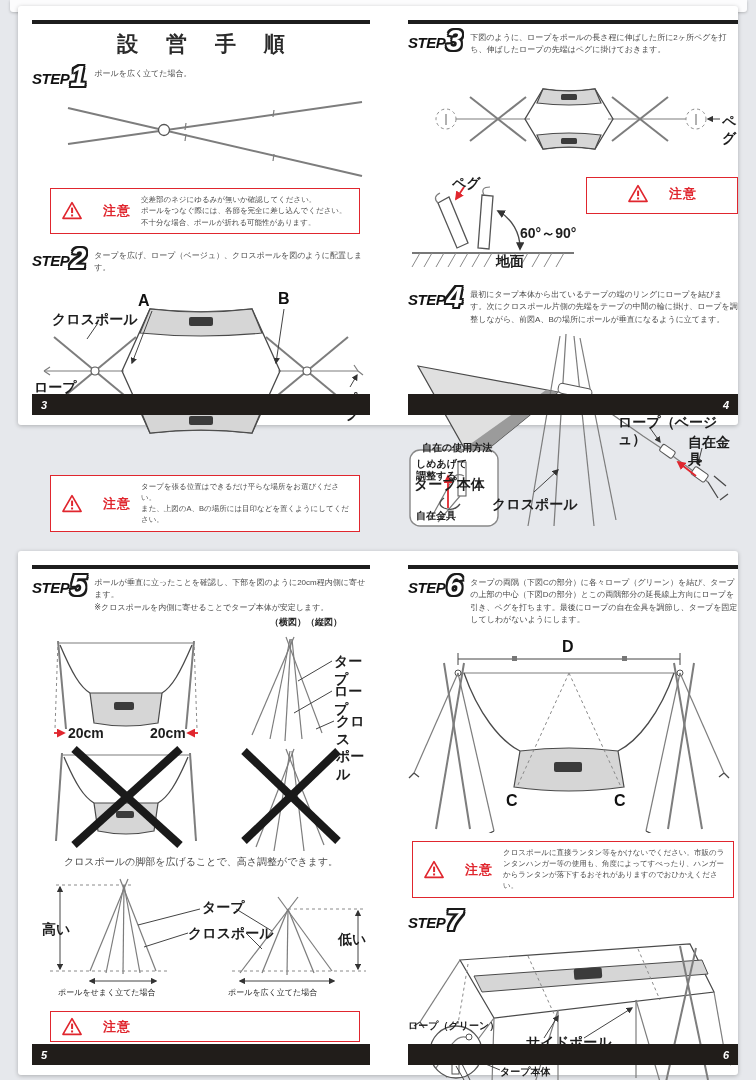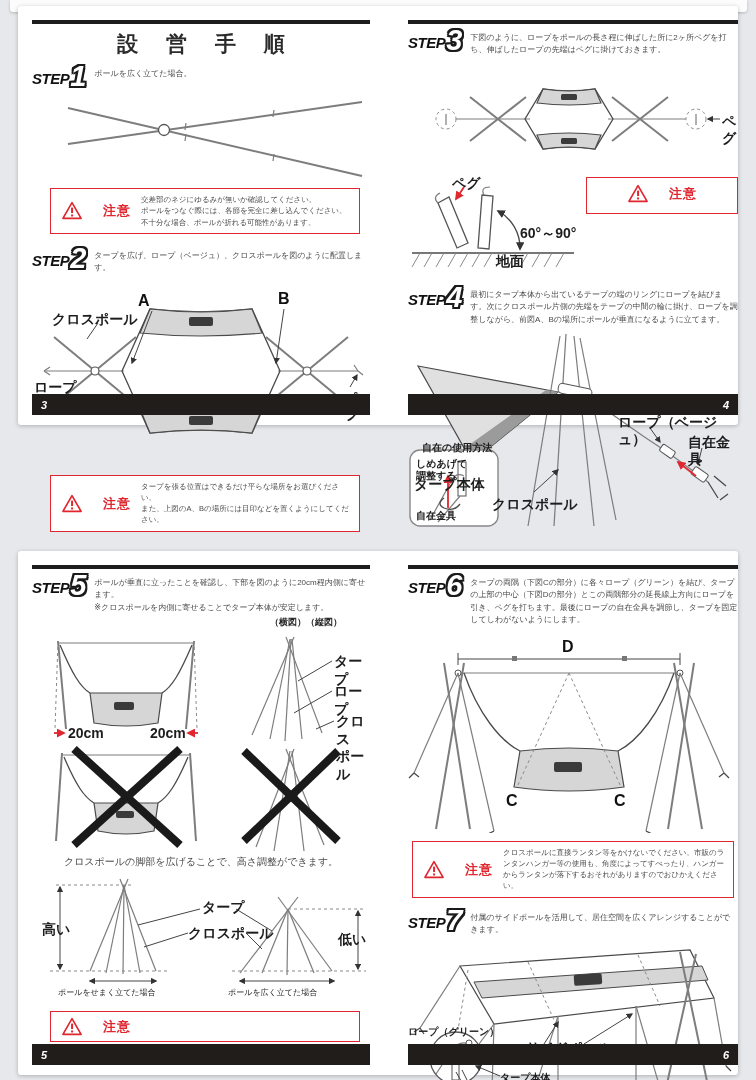--- a/index.html
+++ b/index.html
@@ -462,21 +462,20 @@
         <span class="caution-title">注意</span>
       </div>
       <div class="caution-text">クロスポールに直接ランタン等をかけないでください。市販のランタンハンガー等の使用も、角度によってすべったり、ハンガーからランタンが落下するおそれがありますのでおひかえください。</div>
     </div>
 
     <div class="step-row" style="margin-top:12px">
       <div class="steplogo">
         <span class="step-word">STEP</span>
         <span class="step-num">7</span>
       </div>
-      <p class="step-desc">付属のサイドポールを活用して、居住空間を広くアレンジすることができます。</p>
     </div>
 
     <div class="diagram" style="height:160px;margin-top:4px">
       <svg width="330" height="160" viewBox="0 0 330 160">
         <polygon points="52,26 282,10 306,58 86,84" fill="#fff" stroke="#4a4a4a" stroke-width="1.2"></polygon>
         <polygon points="66,42 294,26 300,40 74,58" fill="#d6d6d6" stroke="#4a4a4a" stroke-width="1"></polygon>
         <rect class="logo" x="166" y="34" width="28" height="11" rx="2" transform="rotate(-4 180 40)"></rect>
         <line class="dash" x1="120" y1="22" x2="146" y2="80"></line>
         <line class="dash" x1="230" y1="15" x2="252" y2="66"></line>
         <line class="pole" x1="258" y1="148" x2="288" y2="14"></line>

